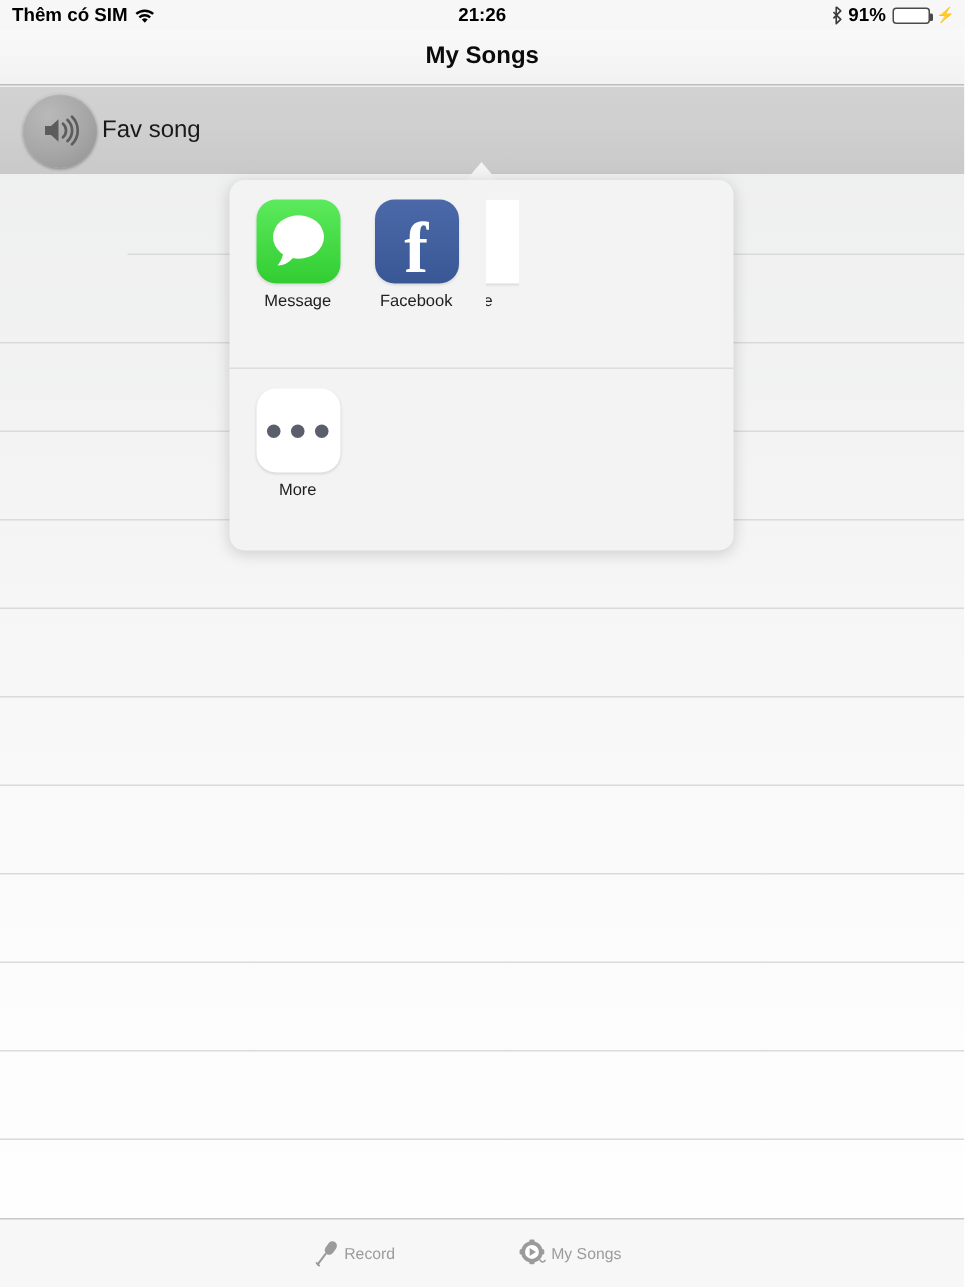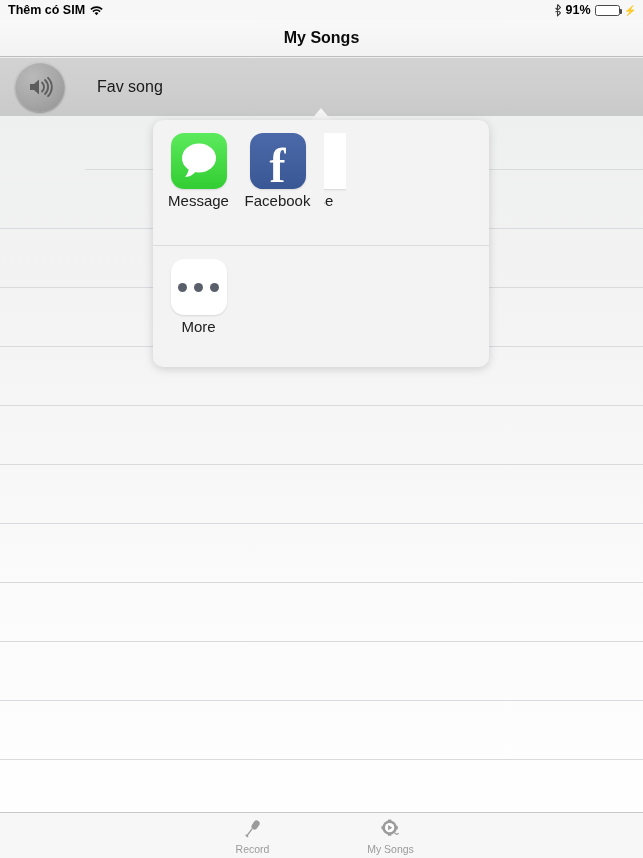--- a/index.html
+++ b/index.html
@@ -62,21 +62,21 @@
   }
   .song-row.selected {
     background: linear-gradient(180deg, #d2d2d2 0%, #cfcfcf 50%, #c9c9c9 100%);
   }
   .spk-btn {
     width: 50px; height: 50px; border-radius: 50%; margin-left: 15px;
     background: radial-gradient(circle at 35% 30%, #b9b9b9 0%, #a6a6a6 55%, #909090 100%);
     box-shadow: 0 1px 2px rgba(0,0,0,.28), inset 0 1px 1px rgba(255,255,255,.45);
     display: flex; align-items: center; justify-content: center;
   }
-  .song-label { margin-left: 32px; font-size: 16px; color: #1a1a1a; }
+  .song-label { margin-left: 3px; font-size: 16px; color: #1a1a1a; }
 
   
   #share-popover {
     position: absolute; left: 153px; top: 120px;
     width: 336px; height: 247px;
     background: #f3f3f4;
     border-radius: 10px;
     box-shadow: 0 2px 10px rgba(0,0,0,.16);
     overflow: hidden;
   }
@@ -89,21 +89,21 @@
   }
   .share-section { position: relative; }
   .share-section.top { height: 126px; border-bottom: 1px solid #dcdcdd; }
   .share-grid { display: flex; padding: 13px 0 0 13px; gap: 14px; }
   .share-item { width: 65px; display: flex; flex-direction: column; align-items: center; }
   .share-icon {
     width: 56px; height: 56px; border-radius: 13px; overflow: hidden;
     position: relative; box-shadow: 0 1px 2px rgba(0,0,0,.12);
   }
   .share-label {
-    margin-top: 6px; font-size: 15px; color: #202020;
+    margin-top: 6px; font-size: 11px; color: #202020;
     text-align: center; line-height: 12px; width: 72px;
   }
   .share-item.clipped { width: 22px; overflow: hidden; }
   .share-item.clipped .share-icon { width: 56px; flex: none; }
   .share-item.clipped .share-label { width: 40px; text-align: left; }
 
   
   .ic-message { background: linear-gradient(180deg,#5cea5c 0%,#32cd32 100%); }
   .ic-mail    { background: linear-gradient(180deg,#1e6fe8 0%,#29c5f6 100%); }
   .ic-notes   { background: #ffffff; border: 1px solid #e2e2e2; }
@@ -127,41 +127,42 @@
 
   .share-section.bottom { height: 120px; }
 
   
   #tab-bar {
     position: absolute; left: 0; bottom: 0; width: 643px; height: 46px;
     background: #f7f7f7; border-top: 1px solid #c9c9c9;
     display: flex; align-items: center; justify-content: center; gap: 46px;
   }
   .tab {
-    width: 92px; display: flex; flex-direction: column; align-items: center; gap: 2px;
+    width: 92px; display: flex; flex-direction: row; align-items: center; gap: 2px;
   }
   .tab-icon { height: 24px; display: flex; align-items: center; justify-content: center; }
   .tab-label { font-size: 10.5px; color: #9b9b9b; }
 </style>
 </head>
 <body>
 
 <div id="screen">
 
   <div id="status-bar">
     <div class="sb-left">
       <span>Thêm có SIM</span>
       <span class="wifi-ico">
         <svg viewBox="0 0 16 12" width="13" height="11">
           <path d="M8 10.6 L5.6 7.9 a3.6 3.6 0 0 1 4.8 0 Z" fill="#000"></path>
           <path d="M2.9 5.3 a7.6 7.6 0 0 1 10.2 0 l-1.3 1.5 a5.7 5.7 0 0 0 -7.6 0 Z" fill="#000"></path>
           <path d="M0.4 2.5 a11.5 11.5 0 0 1 15.2 0 l-1.3 1.5 a9.6 9.6 0 0 0 -12.6 0 Z" fill="#000"></path>
         </svg>
       </span>
     </div>
+    <div class="sb-center">21:26</div>
     <div class="sb-right">
       <span class="bt-ico">
         <svg viewBox="0 0 8 13" width="8" height="13">
           <path d="M3.5 0.5 L6.5 3.3 L1.6 8.2 M1.6 4 L6.5 8.9 L3.5 11.8 L3.5 0.5" stroke="#3b3b3b" stroke-width="1.1" fill="none" stroke-linejoin="round"></path>
         </svg>
       </span>
       <span>91%</span>
       <span class="batt">
         <span class="batt-fill" style="width:91%"></span>
         <span class="batt-cap"></span>

